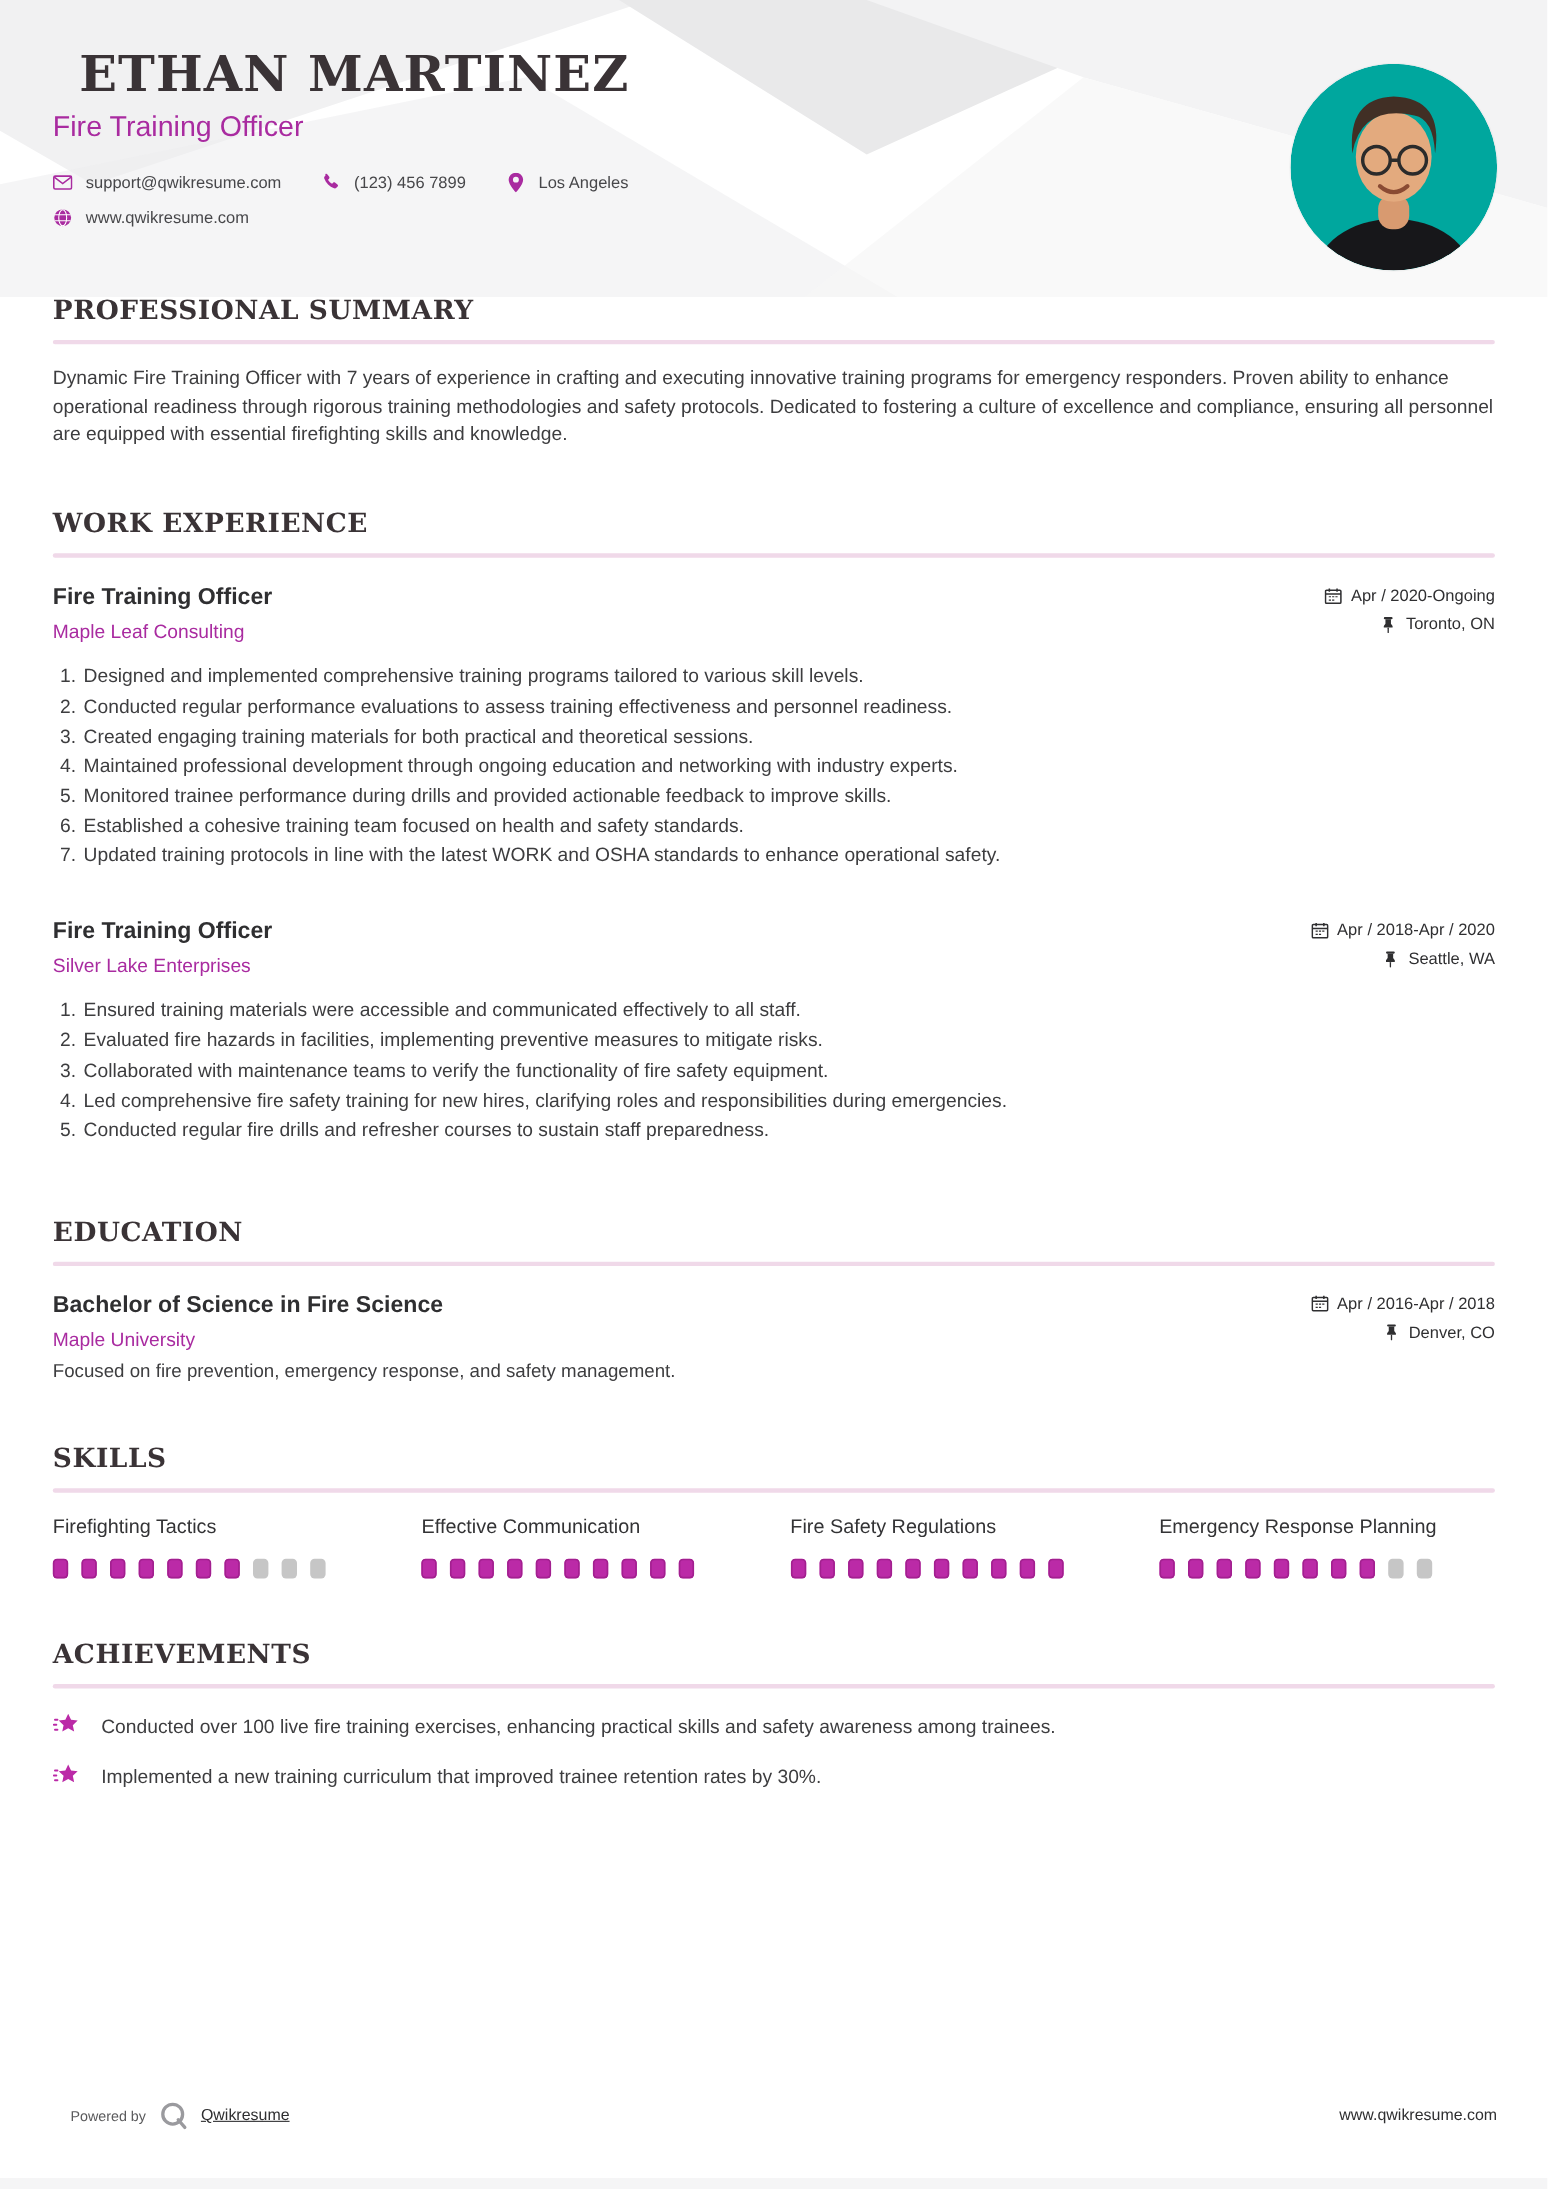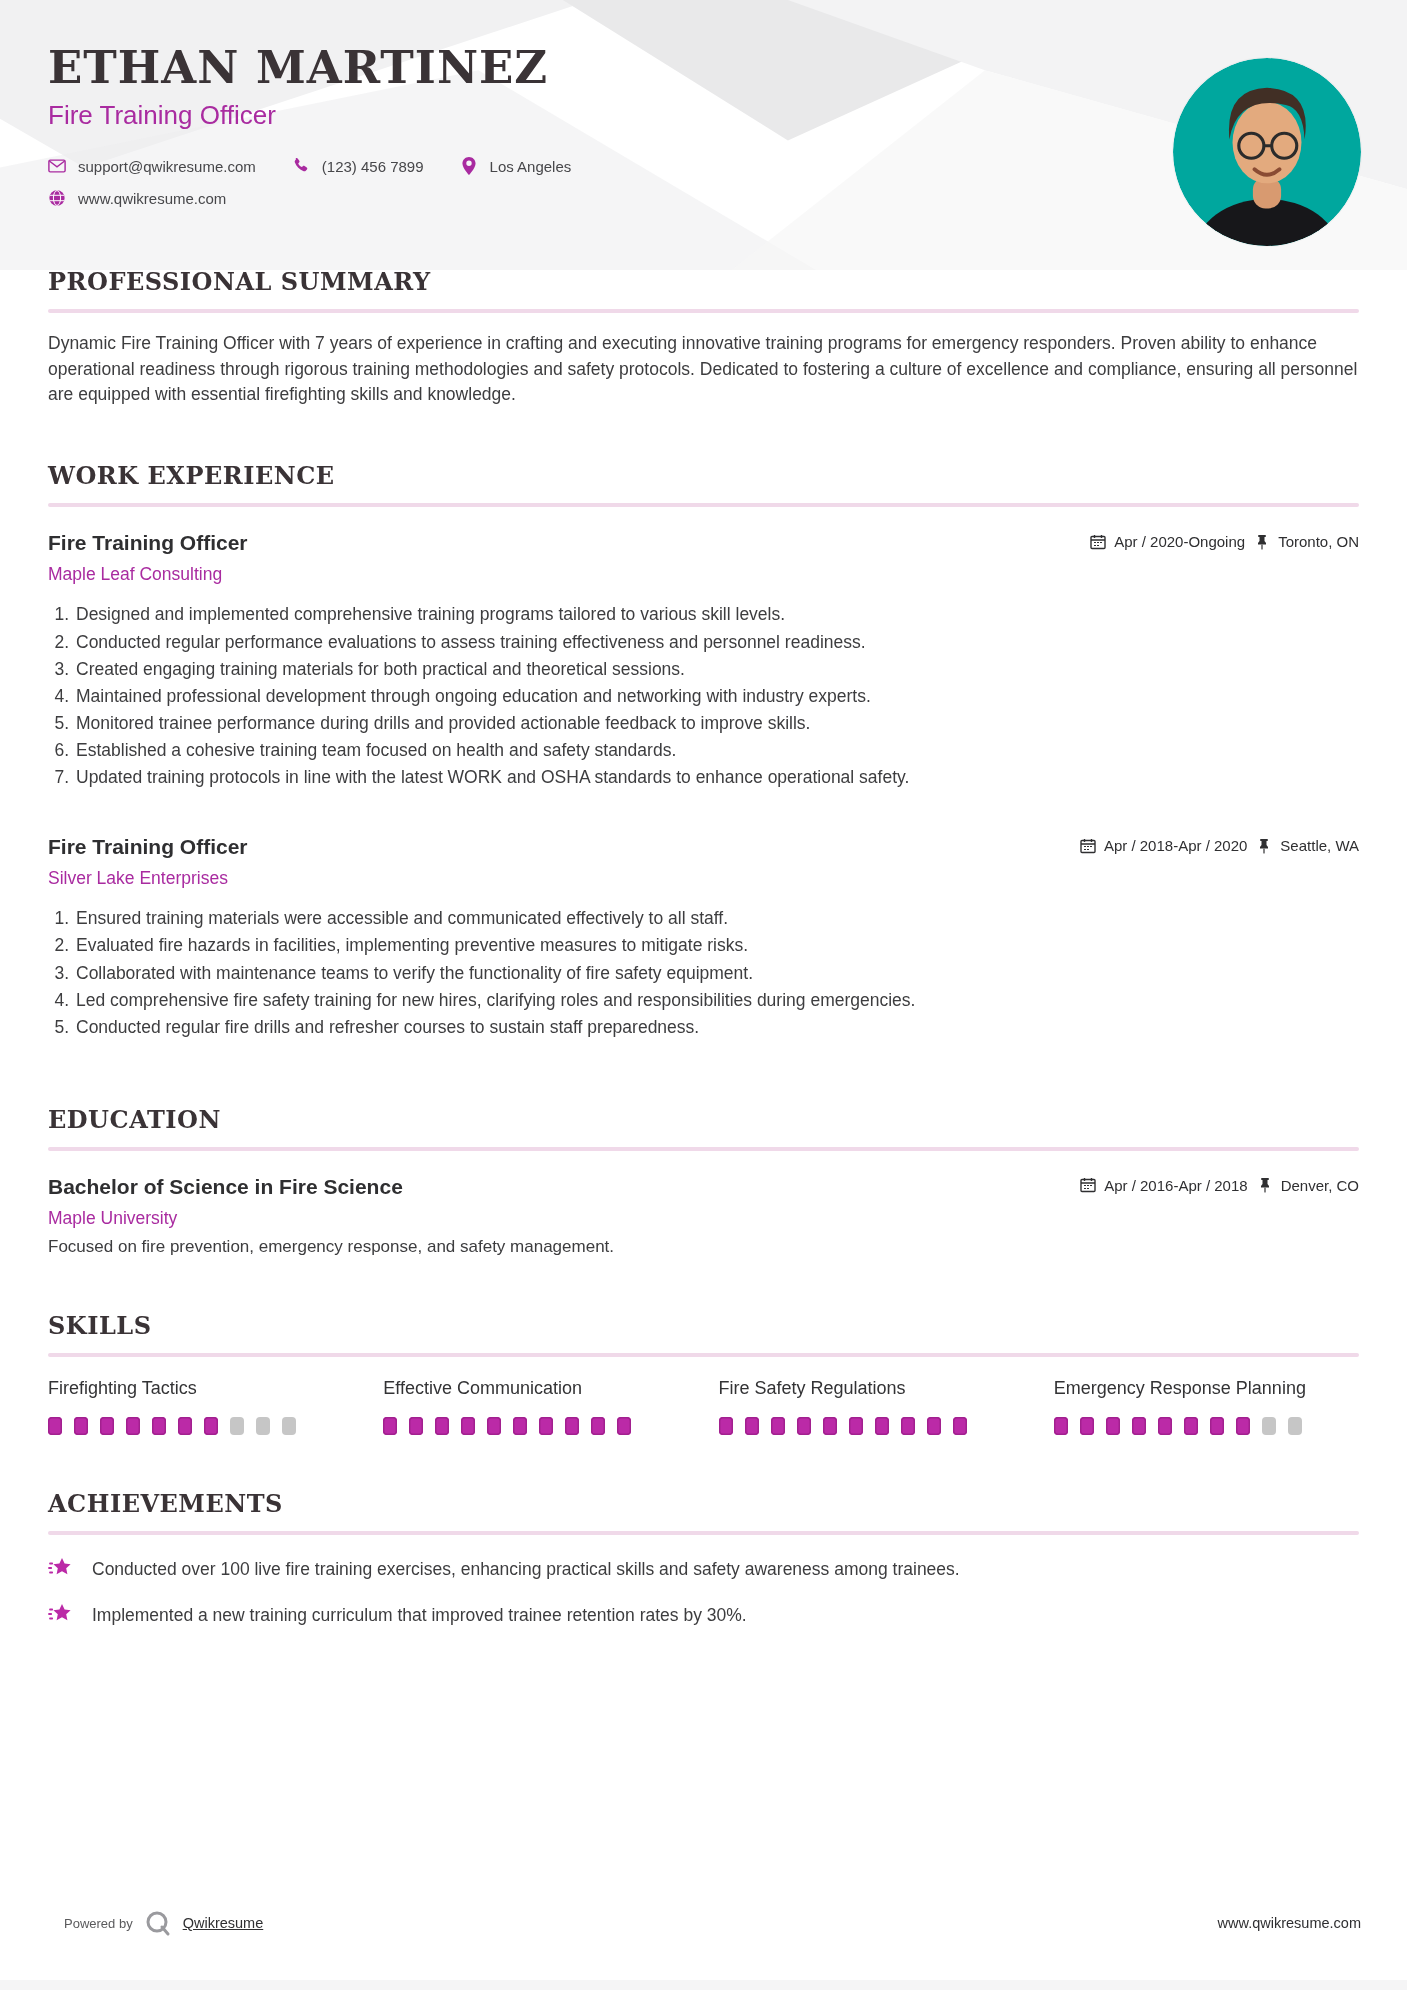--- a/index.html
+++ b/index.html
@@ -18,21 +18,21 @@
   .p3{background:#f3f3f4;clip-path:polygon(56% 0,100% 0,100% 70%,70% 26%);}
   .p4{background:#ececee;clip-path:polygon(0 62%,34% 26%,58% 100%,0 100%);opacity:.55;}
   .p5{background:#f6f6f7;clip-path:polygon(70% 26%,100% 70%,100% 100%,52% 100%);opacity:.7;}
 
   .content{position:relative;padding:0 48px;}
 
   
   .header{padding-top:44px;}
   .name{
     font-family:"DejaVu Serif", serif;font-weight:700;
-    font-size:45px;line-height:1.05;color:#3a3336;letter-spacing:1px;
+    font-size:45px;line-height:1.05;color:#3a3336;letter-spacing:1px;margin-left:24px;
   }
   .job-title{margin-top:9px;font-size:26px;font-weight:500;color:#a92ba0;}
   .contact-row{display:flex;align-items:center;gap:14px;margin-top:26px;}
   .contact-row + .contact-row{margin-top:14px;}
   .contact-item{display:flex;align-items:center;gap:12px;margin-right:22px;font-size:15px;color:#47474a;}
   .cicon{width:18px;height:18px;flex:0 0 auto;display:block;}
 
   .avatar{
     position:absolute;top:58px;right:46px;width:188px;height:188px;border-radius:50%;
     overflow:hidden;box-shadow:0 0 0 1px rgba(0,0,0,.03);
@@ -48,21 +48,21 @@
 
   .summary-text{
     margin-top:18px;font-size:17.5px;line-height:1.45;color:#3d3d3f;max-width:1312px;
   }
 
   .job{margin-top:24px;position:relative;}
   .job + .job{margin-top:44px;}
   .job-head{display:flex;justify-content:space-between;align-items:flex-start;}
   .role{font-size:21px;font-weight:700;color:#2f2f31;}
   .company{margin-top:9px;font-size:17.5px;color:#a92ba0;}
-  .meta{display:flex;flex-direction:row;align-items:flex-end;gap:9px;padding-top:2px;}
+  .meta{display:flex;flex-direction:column;align-items:flex-end;gap:9px;padding-top:2px;}
   .meta-line{display:flex;align-items:center;gap:8px;font-size:15px;color:#2f2f31;}
   .micon{width:16px;height:16px;display:block;}
 
   ol.bullets{
     margin:16px 0 0 0;padding-left:26px;
     font-size:17.5px;line-height:1.55;color:#3d3d3f;
   }
   ol.bullets li{padding-left:2px;}
 
   .edu-desc{margin-top:8px;font-size:17px;color:#3d3d3f;}

